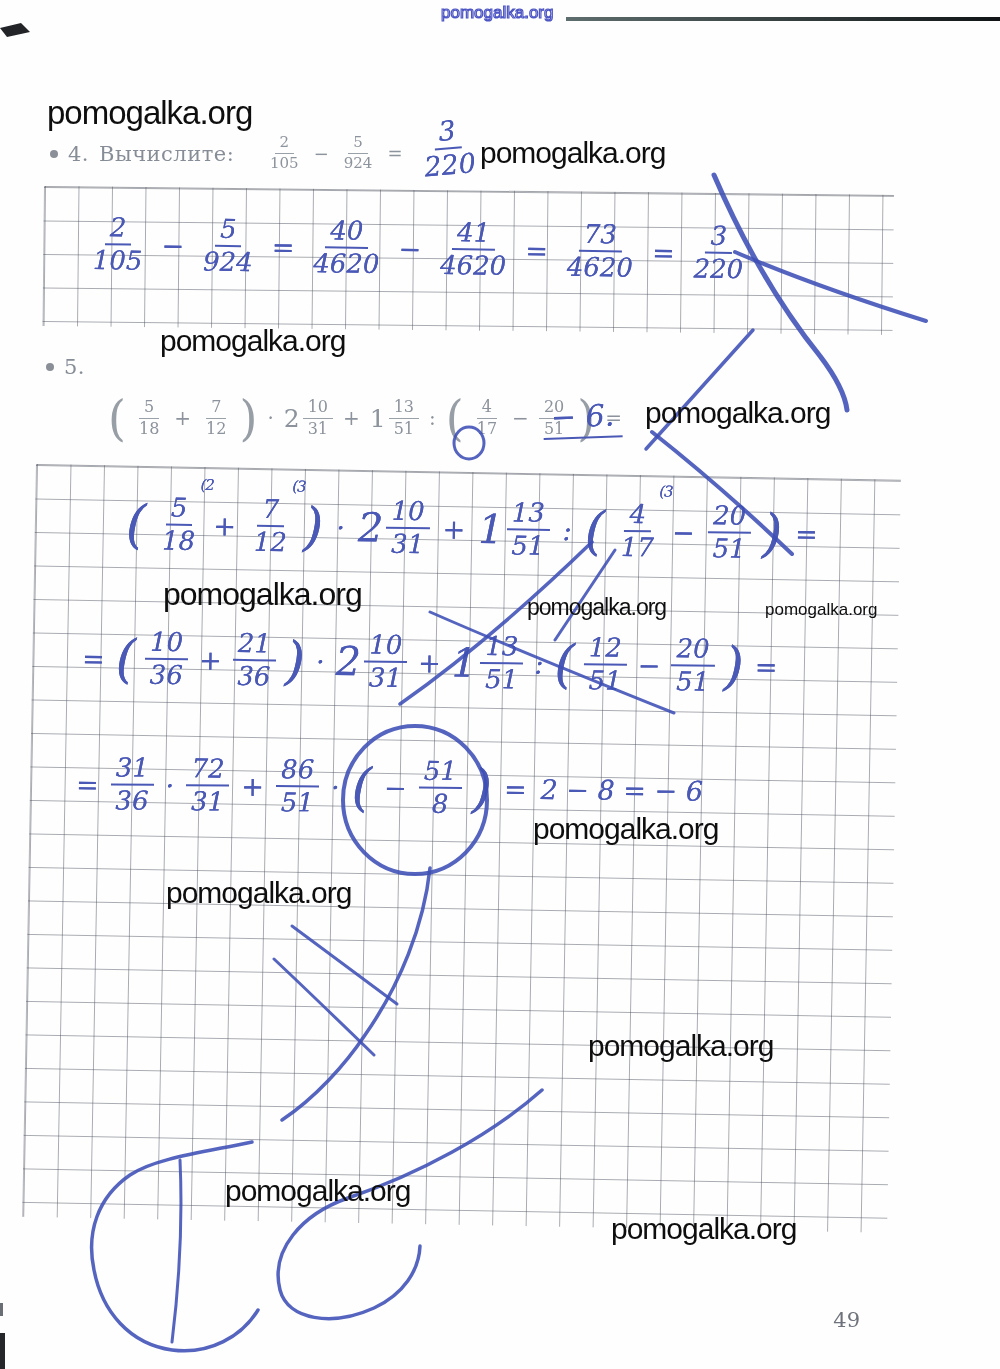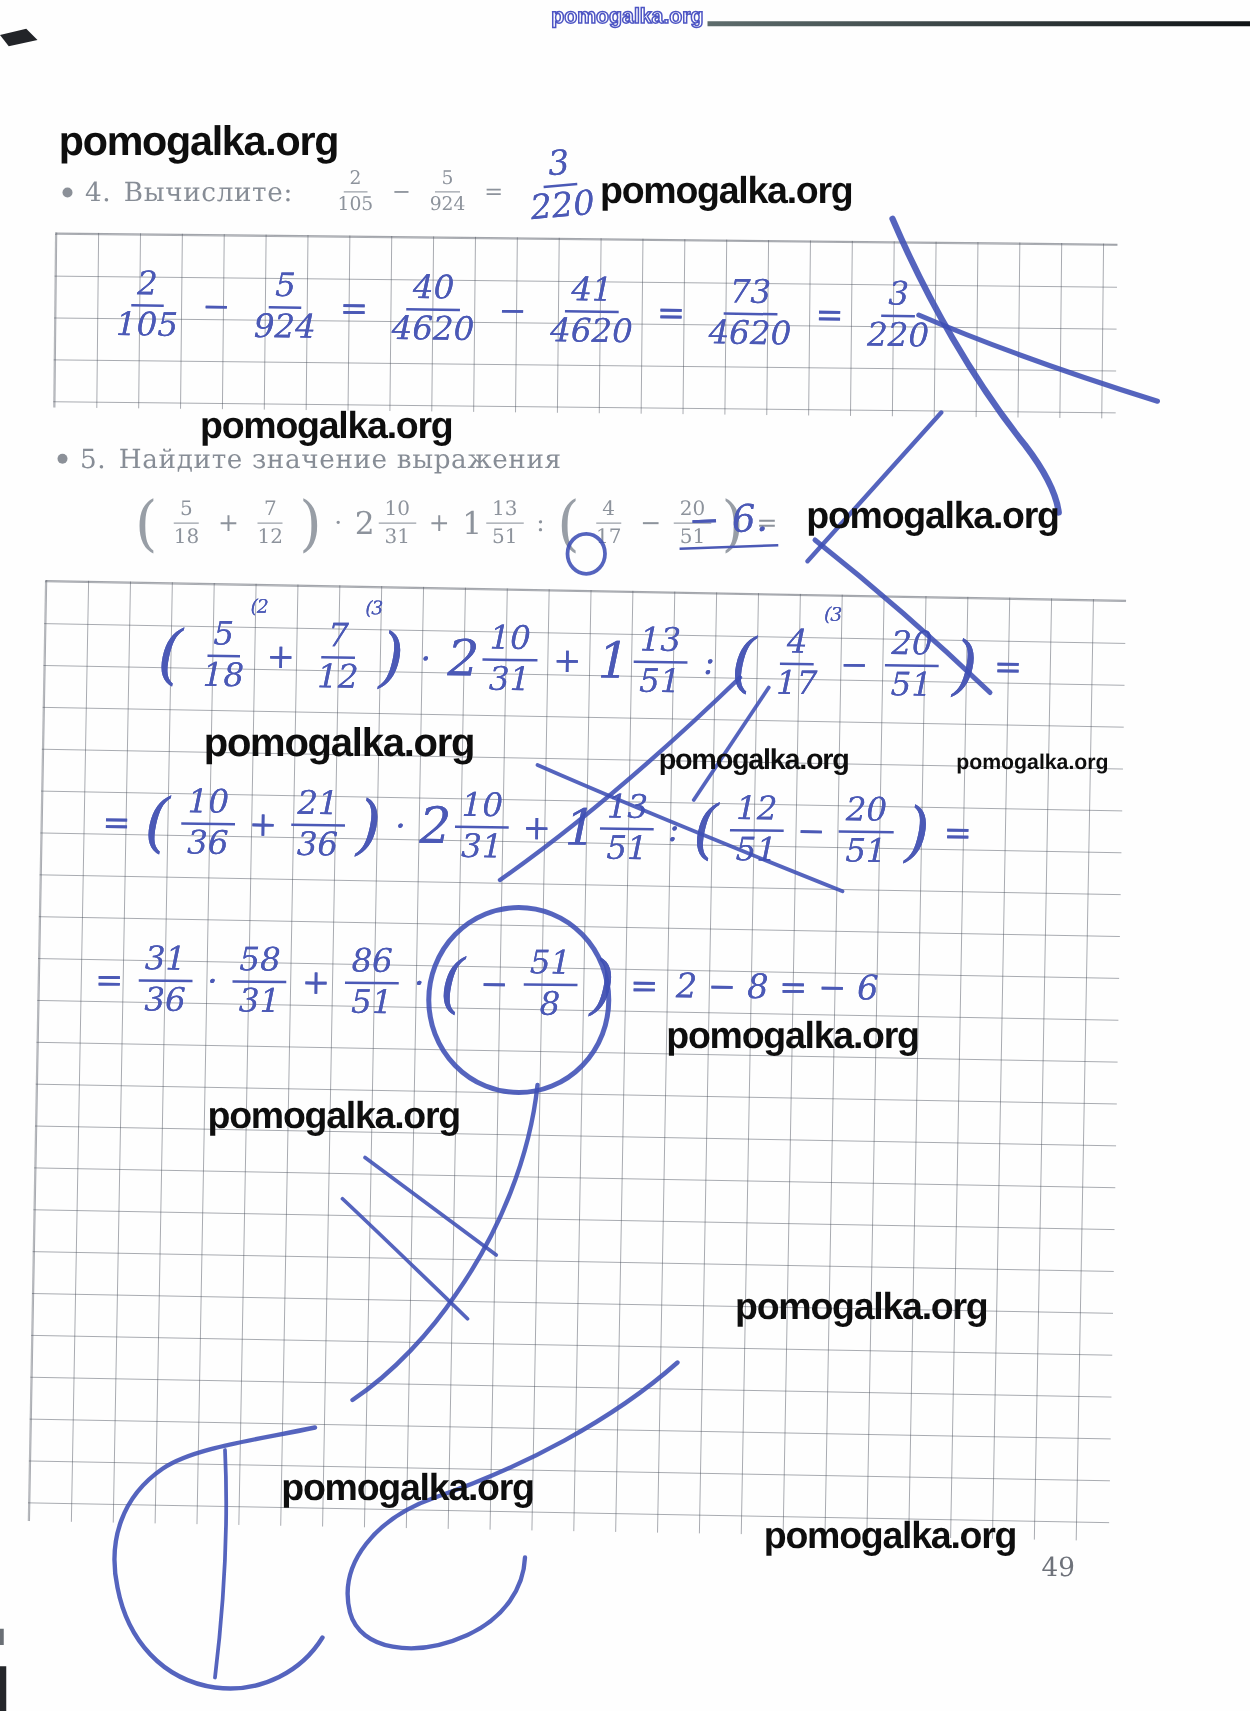--- a/index.html
+++ b/index.html
@@ -68,21 +68,21 @@
     padding:0 8px 3px;transform:rotate(-2deg);display:inline-block;
   }
 
   
   .prob-head{display:flex;align-items:center;gap:10px;color:#878d96;
     font-family:"DejaVu Serif",serif;font-size:21px;letter-spacing:.5px;z-index:10;}
   .bullet{width:8px;height:8px;border-radius:50%;background:#8b9098;flex:0 0 auto;}
 
   
   .wm{
-    position:absolute;font-family:"Liberation Sans",sans-serif;font-weight:700;
+    position:absolute;font-family:"Liberation Sans",sans-serif;font-weight:400;
     color:#0e0e0e;letter-spacing:-1px;z-index:40;white-space:nowrap;line-height:1;
   }
   .wm-outline{
     color:rgba(255,255,255,.85);-webkit-text-stroke:1.2px #4d55c4;
     font-size:17px;letter-spacing:0;
   }
   #wm1{left:441px;top:4px;}
   #wm2{left:47px;top:96px;font-size:33px;}
   #wm3{left:480px;top:138px;font-size:30px;}
   #wm4{left:160px;top:326px;font-size:30px;}
@@ -95,21 +95,21 @@
   #wm11{left:588px;top:1031px;font-size:30px;}
   #wm12{left:225px;top:1176px;font-size:30px;}
   #wm13{left:611px;top:1214px;font-size:30px;}
 
   
   #top-line{left:566px;top:17px;width:434px;height:4px;
     background:linear-gradient(to right,#5e6d6d,#101416);z-index:3;}
   #edge-mark-a{left:0;top:1303px;width:3px;height:13px;background:#6a6f75;z-index:3;}
   #edge-mark-b{left:0;top:1333px;width:5px;height:36px;background:#24262a;z-index:3;}
 
-  #page-num{right:140px;top:1242px;color:#6e727a;font-family:"DejaVu Serif",serif;
+  #page-num{right:140px;top:1308px;color:#6e727a;font-family:"DejaVu Serif",serif;
     font-size:21px;z-index:10;}
 
   #flourish{left:0;top:0;width:1000px;height:1369px;z-index:30;pointer-events:none;}
   #flourish path,#flourish ellipse{fill:none;stroke:#3d4fb5;stroke-linecap:round;opacity:.88;}
 </style>
 </head>
 <body>
 
 <div class="abs" id="top-line"></div>
 <svg class="abs" style="left:0;top:20px;z-index:3" width="40" height="24">
@@ -173,21 +173,20 @@
     <span class="t-txt">=</span>
     <span class="frac">
       <span class="num">3</span>
       <span class="den">220</span>
     </span>
   </div>
 
 <div class="abs prob-head" style="left:46px;top:352px;height:30px;">
   <span class="bullet"></span>
   <span>5.</span>
-  <span>Найдите значение выражения</span>
 </div>
 
 <div class="abs print" style="left:108px;top:386px;height:64px;gap:8px;">
 <span class="t-par">(</span>
     <span class="frac">
       <span class="num">5</span>
       <span class="den">18</span>
     </span>
     <span class="t-txt">+</span>
     <span class="frac">
@@ -316,21 +315,21 @@
     <span class="t-txt">=</span>
   </div>
 <div class="abs hand" id="sol-3" style="left:74px;top:754px;">
     <span class="t-txt">=</span>
     <span class="frac">
       <span class="num">31</span>
       <span class="den">36</span>
     </span>
     <span class="t-txt">·</span>
     <span class="frac">
-      <span class="num">58</span>
+      <span class="num">72</span>
       <span class="den">31</span>
     </span>
     <span class="t-txt">+</span>
     <span class="frac">
       <span class="num">86</span>
       <span class="den">51</span>
     </span>
     <span class="t-txt">·</span>
     <span class="t-par">(</span>
     <span class="t-txt">−</span>

